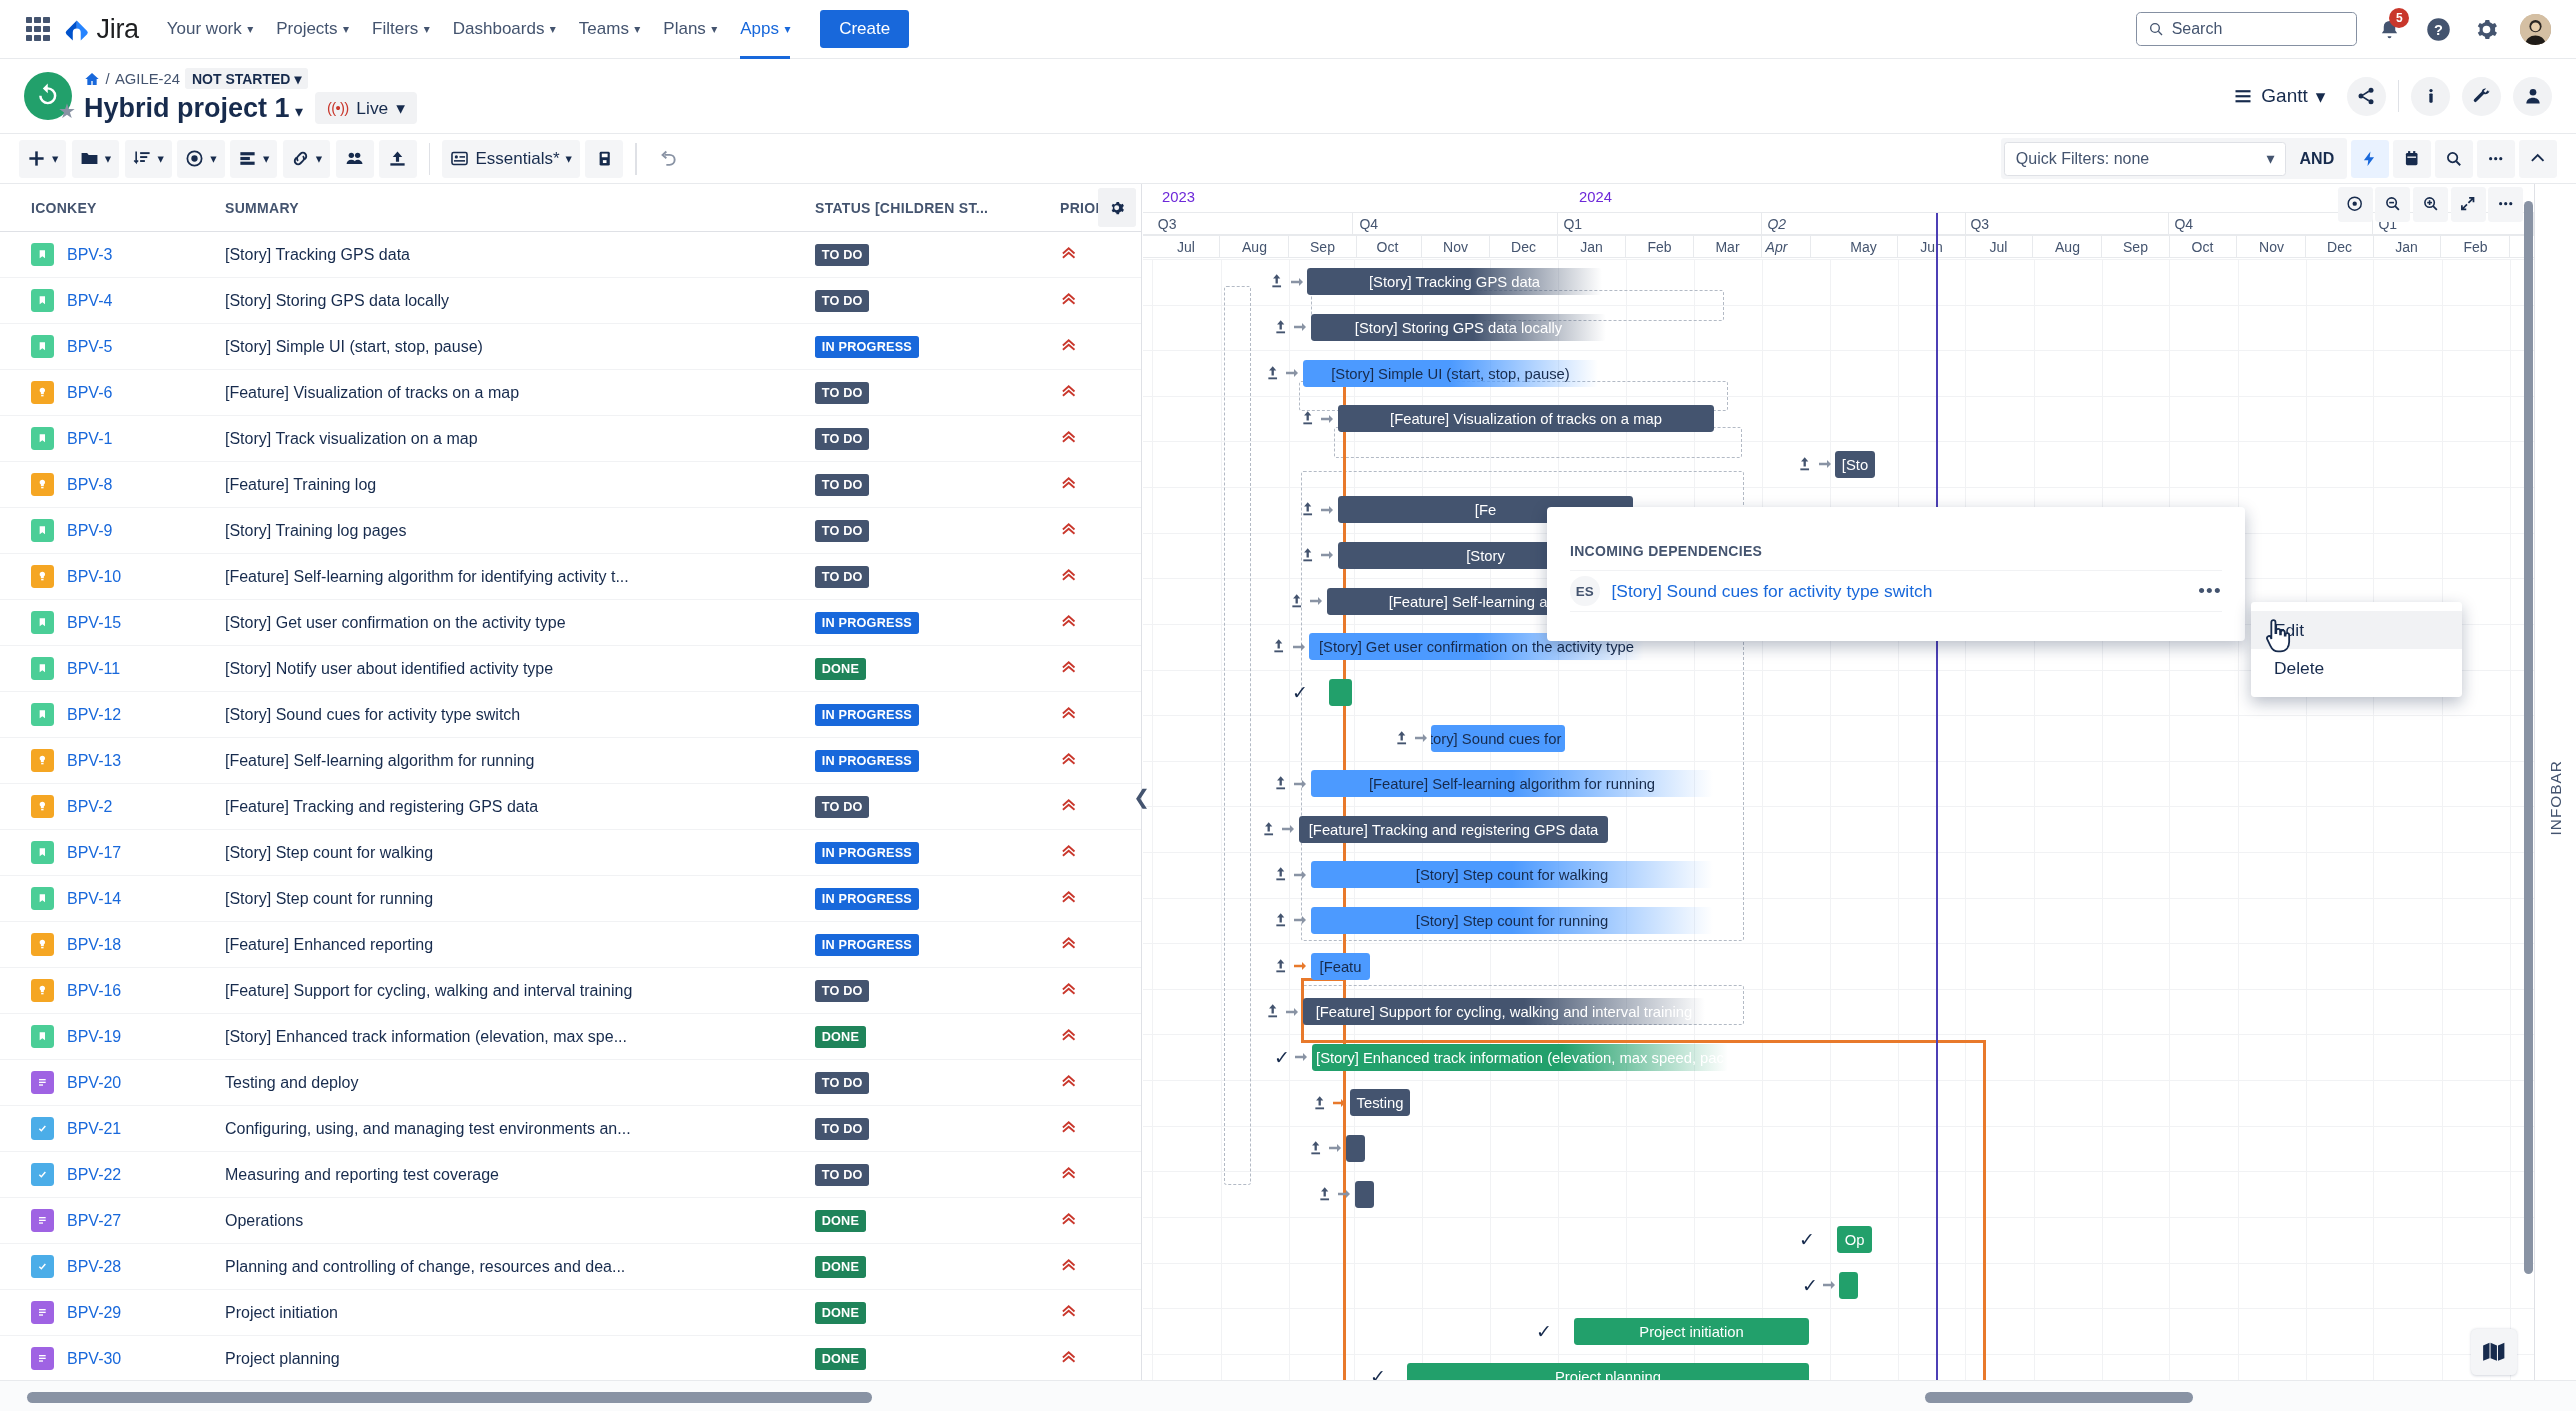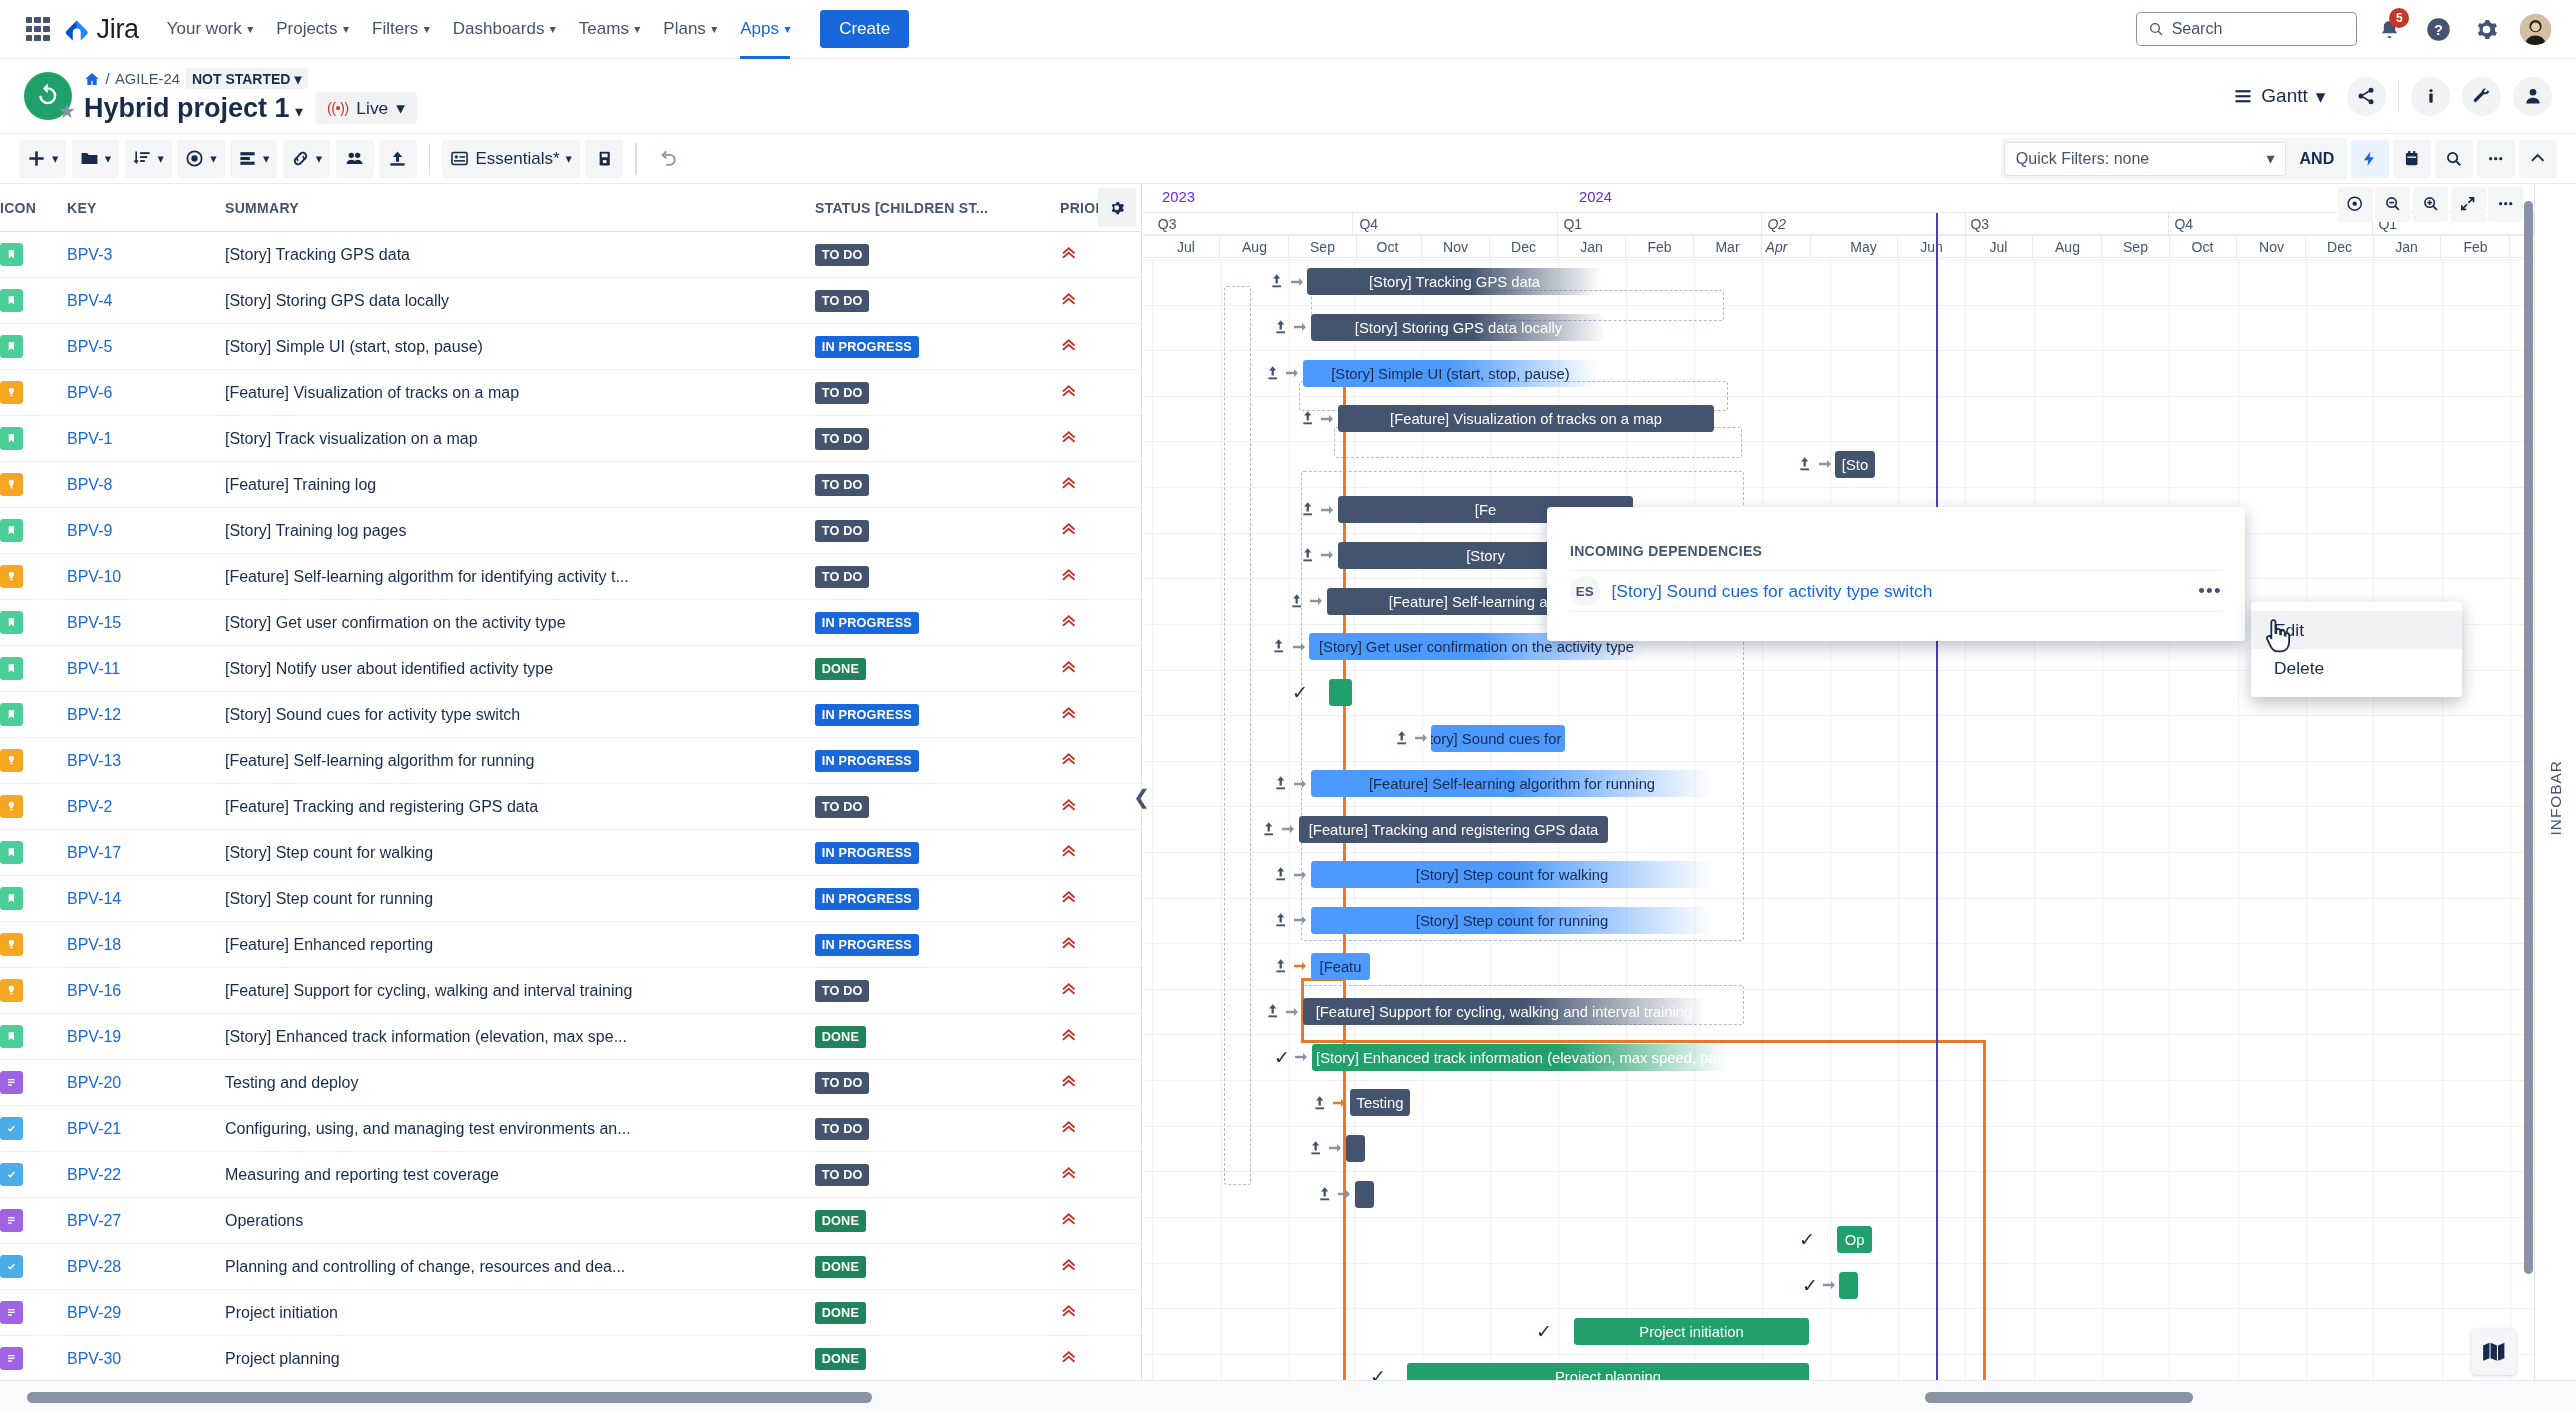--- a/index.html
+++ b/index.html
@@ -111,21 +111,21 @@
   
   .grid {
     position: absolute; top: 184px; left: 0; width: 1142px; bottom: 0;
     background: #fff; border-right: 0.7px solid #dfe1e6; overflow: hidden;
   }
   .grid-head {
     height: 48px; display: flex; align-items: center;
     border-bottom: 1.3px solid #dfe1e6; font-size: 14px; font-weight: 700;
     color: #44546f; letter-spacing: 0.3px; position: relative;
   }
-  .col-icon { width: 67px; }
+  .col-icon { width: 67px; padding-left: 31px; }
   .col-key  { width: 158px; }
   .col-sum  { flex: 1; }
   .col-stat { width: 245px; }
   .col-prio { width: 81px; }
   .gear-cell {
     position: absolute; right: 5.4px; top: 4px; width: 38px; height: 39px; background: #f1f2f4;
     display:flex; align-items:center; justify-content:center; border-radius:2.7px; cursor:pointer;
   }
   .row {
     height: 46px; display: flex; align-items: center;

